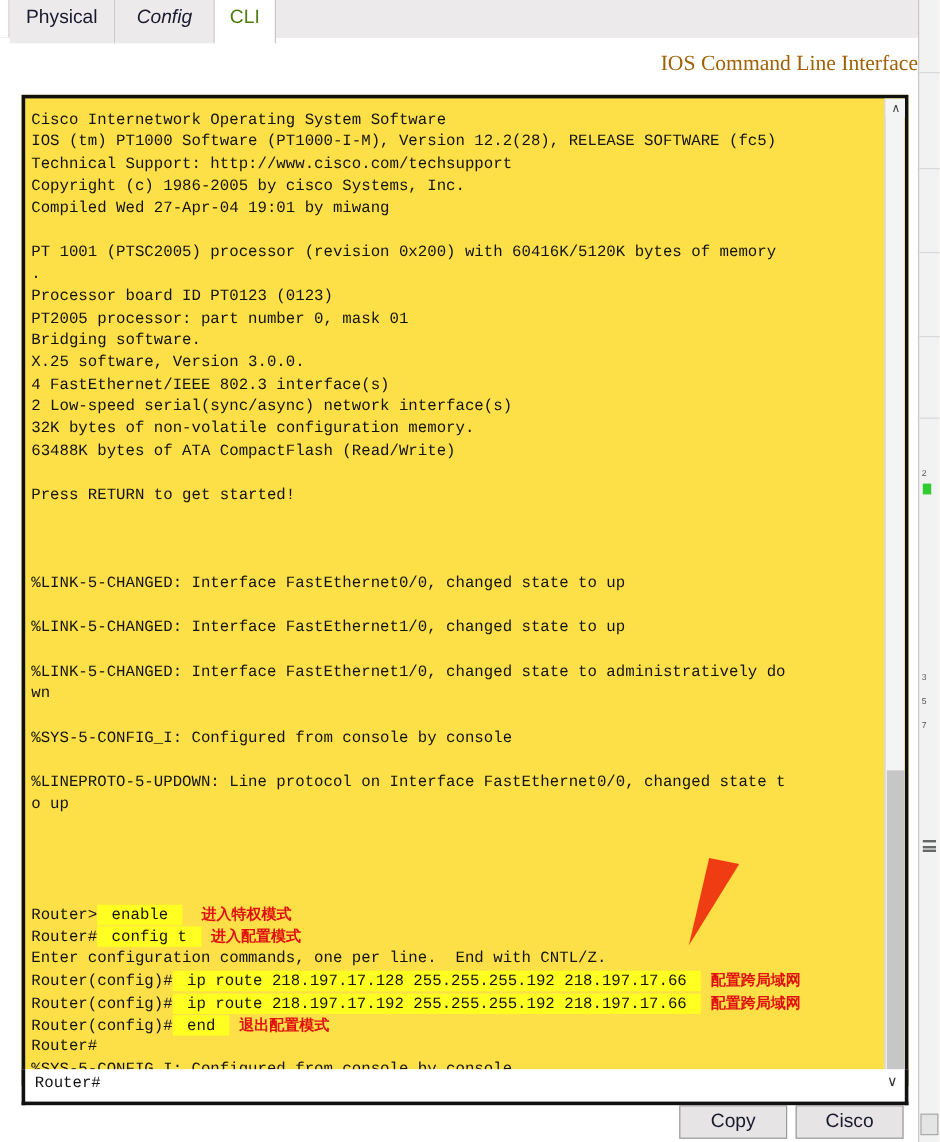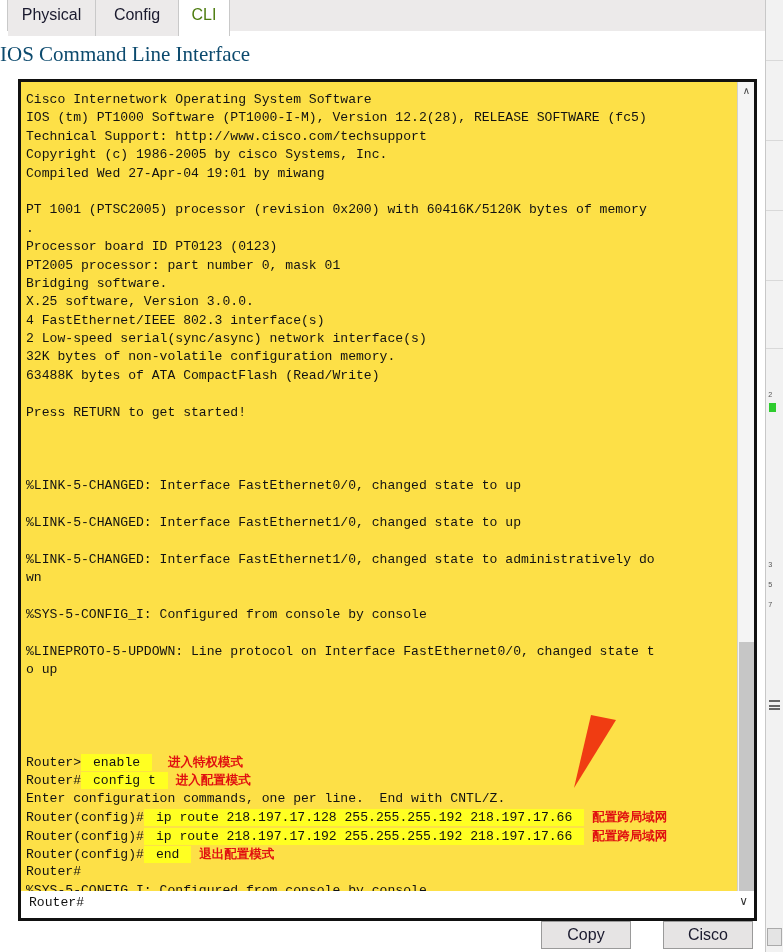--- a/index.html
+++ b/index.html
@@ -92,37 +92,37 @@
     border-right: 1px solid #c9c9c9;
     cursor: default;
     user-select: none;
   }
   .tab.active {
     background: #ffffff;
     color: #4d7c0f;
     border-right: 1px solid #c9c9c9;
   }
   .tab-physical { left: 8px; width: 88px; }
-  .tab-config   { left: 96px; width: 83px; }
+  .tab-config   { left: 96px; width: 83px; font-style: italic; }
   .tab-cli      { left: 179px; width: 51px; }
   .tab-rest {
     position: absolute;
     left: 230px; top: 0;
     width: 535px; height: 31px;
     background: #eceaea;
   }
 
   
   .dialog-title {
     position: absolute;
     top: 42px; left: 0;
     width: 765px;
-    text-align: left;
-    font-size: 21px;
-    color: #0c4a6e;
+    text-align: right;
+    font-size: 18px;
+    color: #a16207;
     font-family: "Liberation Serif", serif;
     user-select: none;
   }
 
   
   .terminal-frame {
     position: absolute;
     top: 79px; left: 18px;
     width: 739px; height: 826px;
     background: #fde047;
@@ -206,21 +206,21 @@
     height: 28px;
     background: #e6e4e4;
     border: 1px solid #9a9a9a;
     font-size: 16px;
     color: #1a1a2e;
     text-align: center;
     line-height: 26px;
     cursor: default;
     user-select: none;
   }
-  .btn-copy  { top: 921px; left: 541px; width: 90px; }
+  .btn-copy  { top: 921px; left: 566px; width: 90px; }
   .btn-paste { top: 921px; left: 663px; width: 90px; }
 
   
   .callout {
     position: absolute;
     left: 441px; top: 660px;
     width: 246px; height: 68px;
     background: #f03c12;
     border-radius: 13px;
     z-index: 40;

